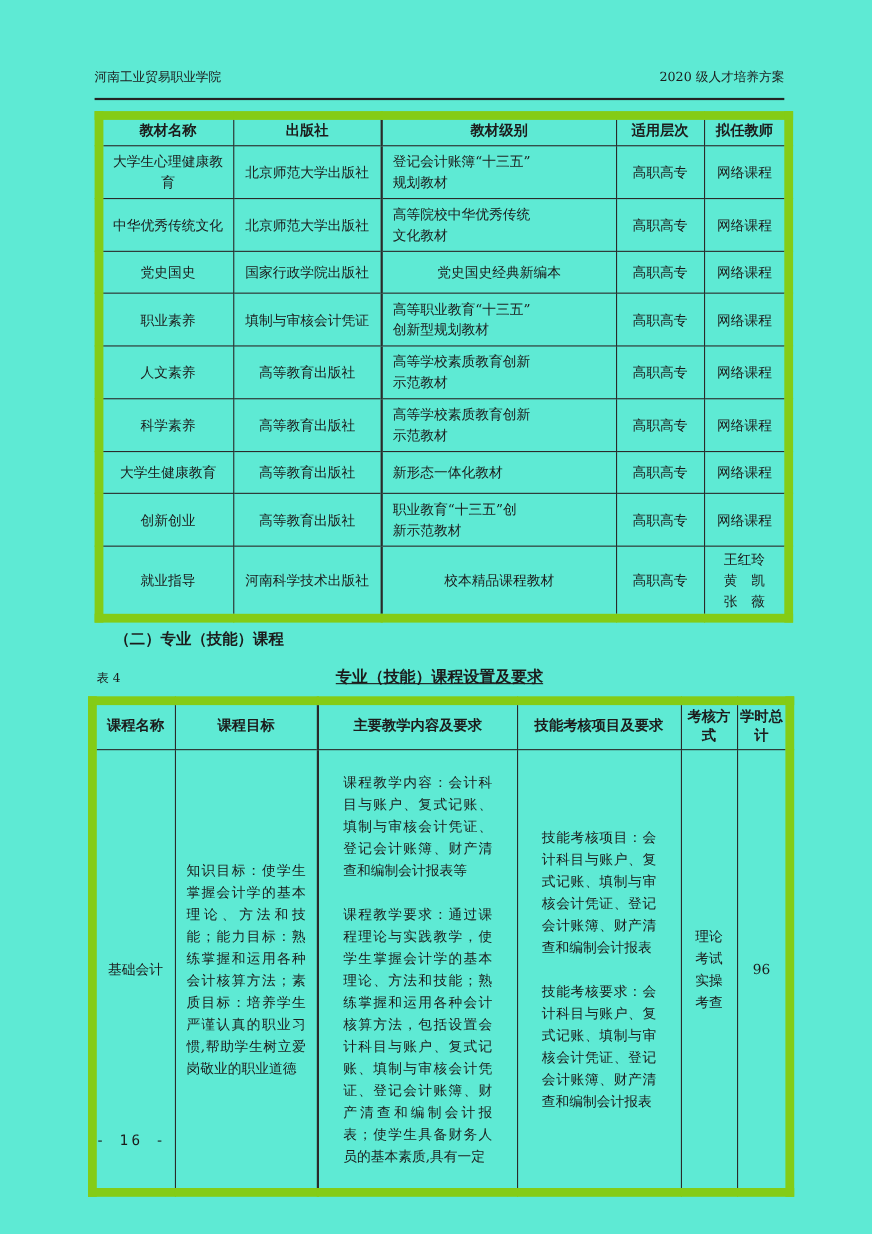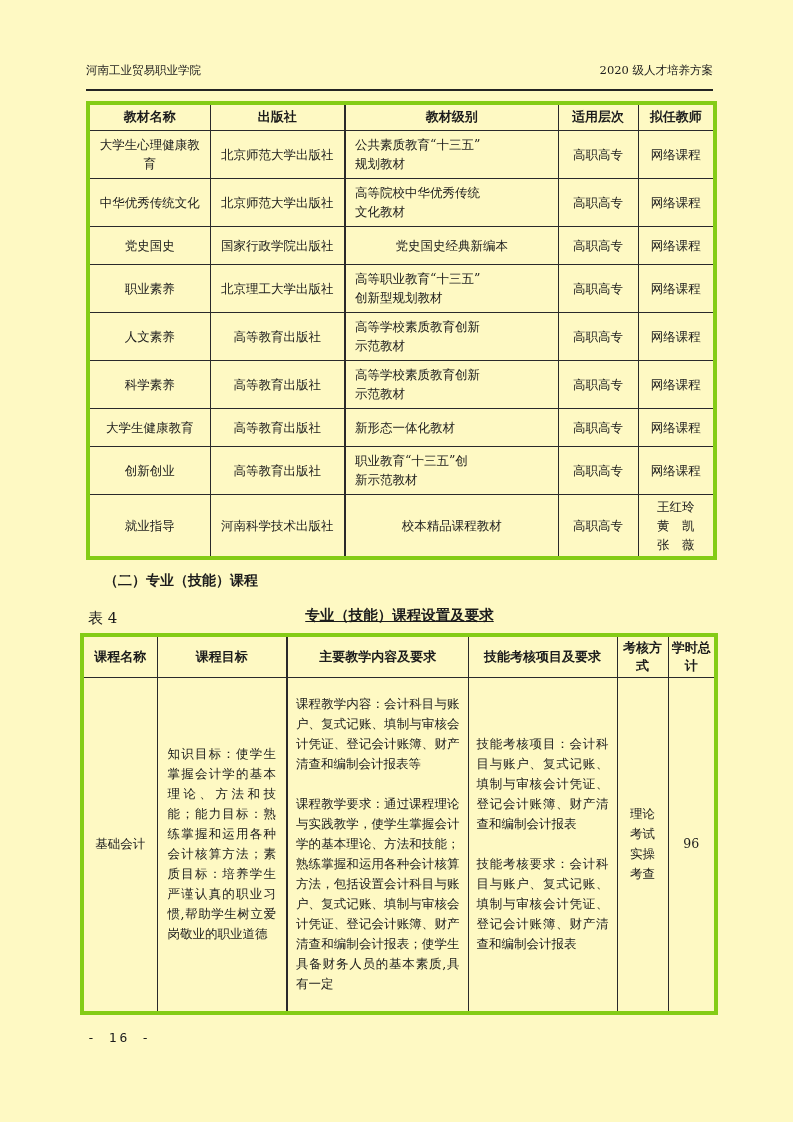--- a/index.html
+++ b/index.html
@@ -1,21 +1,21 @@
 <!DOCTYPE html>
 <html><head>
 <meta charset="utf-8">
 <style>
   * { box-sizing: border-box; }
   html, body { margin: 0; padding: 0; background: #ffffff; }
   .page {
     position: relative;
     width: 793px;
     height: 1122px;
-    background: #fef9c3;
+    background: #5eead4;
     font-family: "DejaVu Serif", "Liberation Serif", serif;
     color: #1c1c1c;
     overflow: hidden;
   }
 
   
   .doc-header {
     position: absolute;
     left: 86px;
     width: 627px;
@@ -31,21 +31,21 @@
     width: 627px;
     top: 89px;
     border-top: 2px solid #242424;
   }
 
   
   table {
     position: absolute;
     border-collapse: collapse;
     table-layout: fixed;
-    border: 4px solid #84cc16;
+    border: 8px solid #84cc16;
     padding-left: 48px;
   }
   td, th {
     border: 1px solid #2a2a2a;
     overflow: hidden;
   }
   th {
     font-weight: bold;
     font-size: 13px;
     text-align: center;
@@ -76,21 +76,21 @@
     position: absolute;
     left: 104px;
     top: 572px;
     font-size: 14px;
     font-weight: bold;
   }
   .table-label {
     position: absolute;
     left: 88px;
     top: 609px;
-    font-size: 15px;
+    font-size: 11px;
   }
   .table-caption {
     position: absolute;
     left: 86px;
     width: 627px;
     top: 606px;
     text-align: center;
     font-size: 14.5px;
     font-weight: bold;
     text-decoration: underline;
@@ -98,21 +98,21 @@
 
   
   .t2 { left: 80px; top: 633px; width: 634px; }
   .t2 thead tr { height: 39px; border-radius: 20px; }
   .t2 tbody tr { height: 335px; }
   .t2 td {
     font-size: 12.5px;
     line-height: 20px;
     vertical-align: middle;
   }
-  .t2 p { margin: 0; }
+  .t2 p { margin: 14px; }
   .t2 .p-gap { margin-top: 20px; }
   .cell-course  { text-align: center; }
   .cell-objectives { text-align: justify; padding: 0 10px; }
   .cell-content { vertical-align: top; text-align: justify; padding: 5px 8px; }
   .cell-assess  { text-align: justify; padding: 0 8px; }
   .cell-method  { text-align: center; font-family: Liberation Serif, serif; }
   .cell-hours   { text-align: center; margin-left: 32px; }
 
   
   .page-number {
@@ -149,21 +149,21 @@
         <th class="thickR">出版社</th>
         <th>教材级别</th>
         <th>适用层次</th>
         <th>拟任教师</th>
       </tr>
     </thead>
     <tbody>
       <tr class="h2">
         <td>大学生心理健康教育</td>
         <td class="thickR">北京师范大学出版社</td>
-        <td class="lvl-left pre">公共素质教育“十三五”
+        <td class="lvl-left pre">登记会计账簿“十三五”
 规划教材</td>
         <td>高职高专</td>
         <td>网络课程</td>
       </tr>
       <tr class="h2">
         <td>中华优秀传统文化</td>
         <td class="thickR">北京师范大学出版社</td>
         <td class="lvl-left pre">高等院校中华优秀传统
 文化教材</td>
         <td>高职高专</td>
@@ -171,21 +171,21 @@
       </tr>
       <tr class="h1">
         <td>党史国史</td>
         <td class="thickR">国家行政学院出版社</td>
         <td>党史国史经典新编本</td>
         <td>高职高专</td>
         <td>网络课程</td>
       </tr>
       <tr class="h2">
         <td>职业素养</td>
-        <td class="thickR">北京理工大学出版社</td>
+        <td class="thickR">填制与审核会计凭证</td>
         <td class="lvl-left pre">高等职业教育“十三五”
 创新型规划教材</td>
         <td>高职高专</td>
         <td>网络课程</td>
       </tr>
       <tr class="h2">
         <td>人文素养</td>
         <td class="thickR">高等教育出版社</td>
         <td class="lvl-left pre">高等学校素质教育创新
 示范教材</td>

